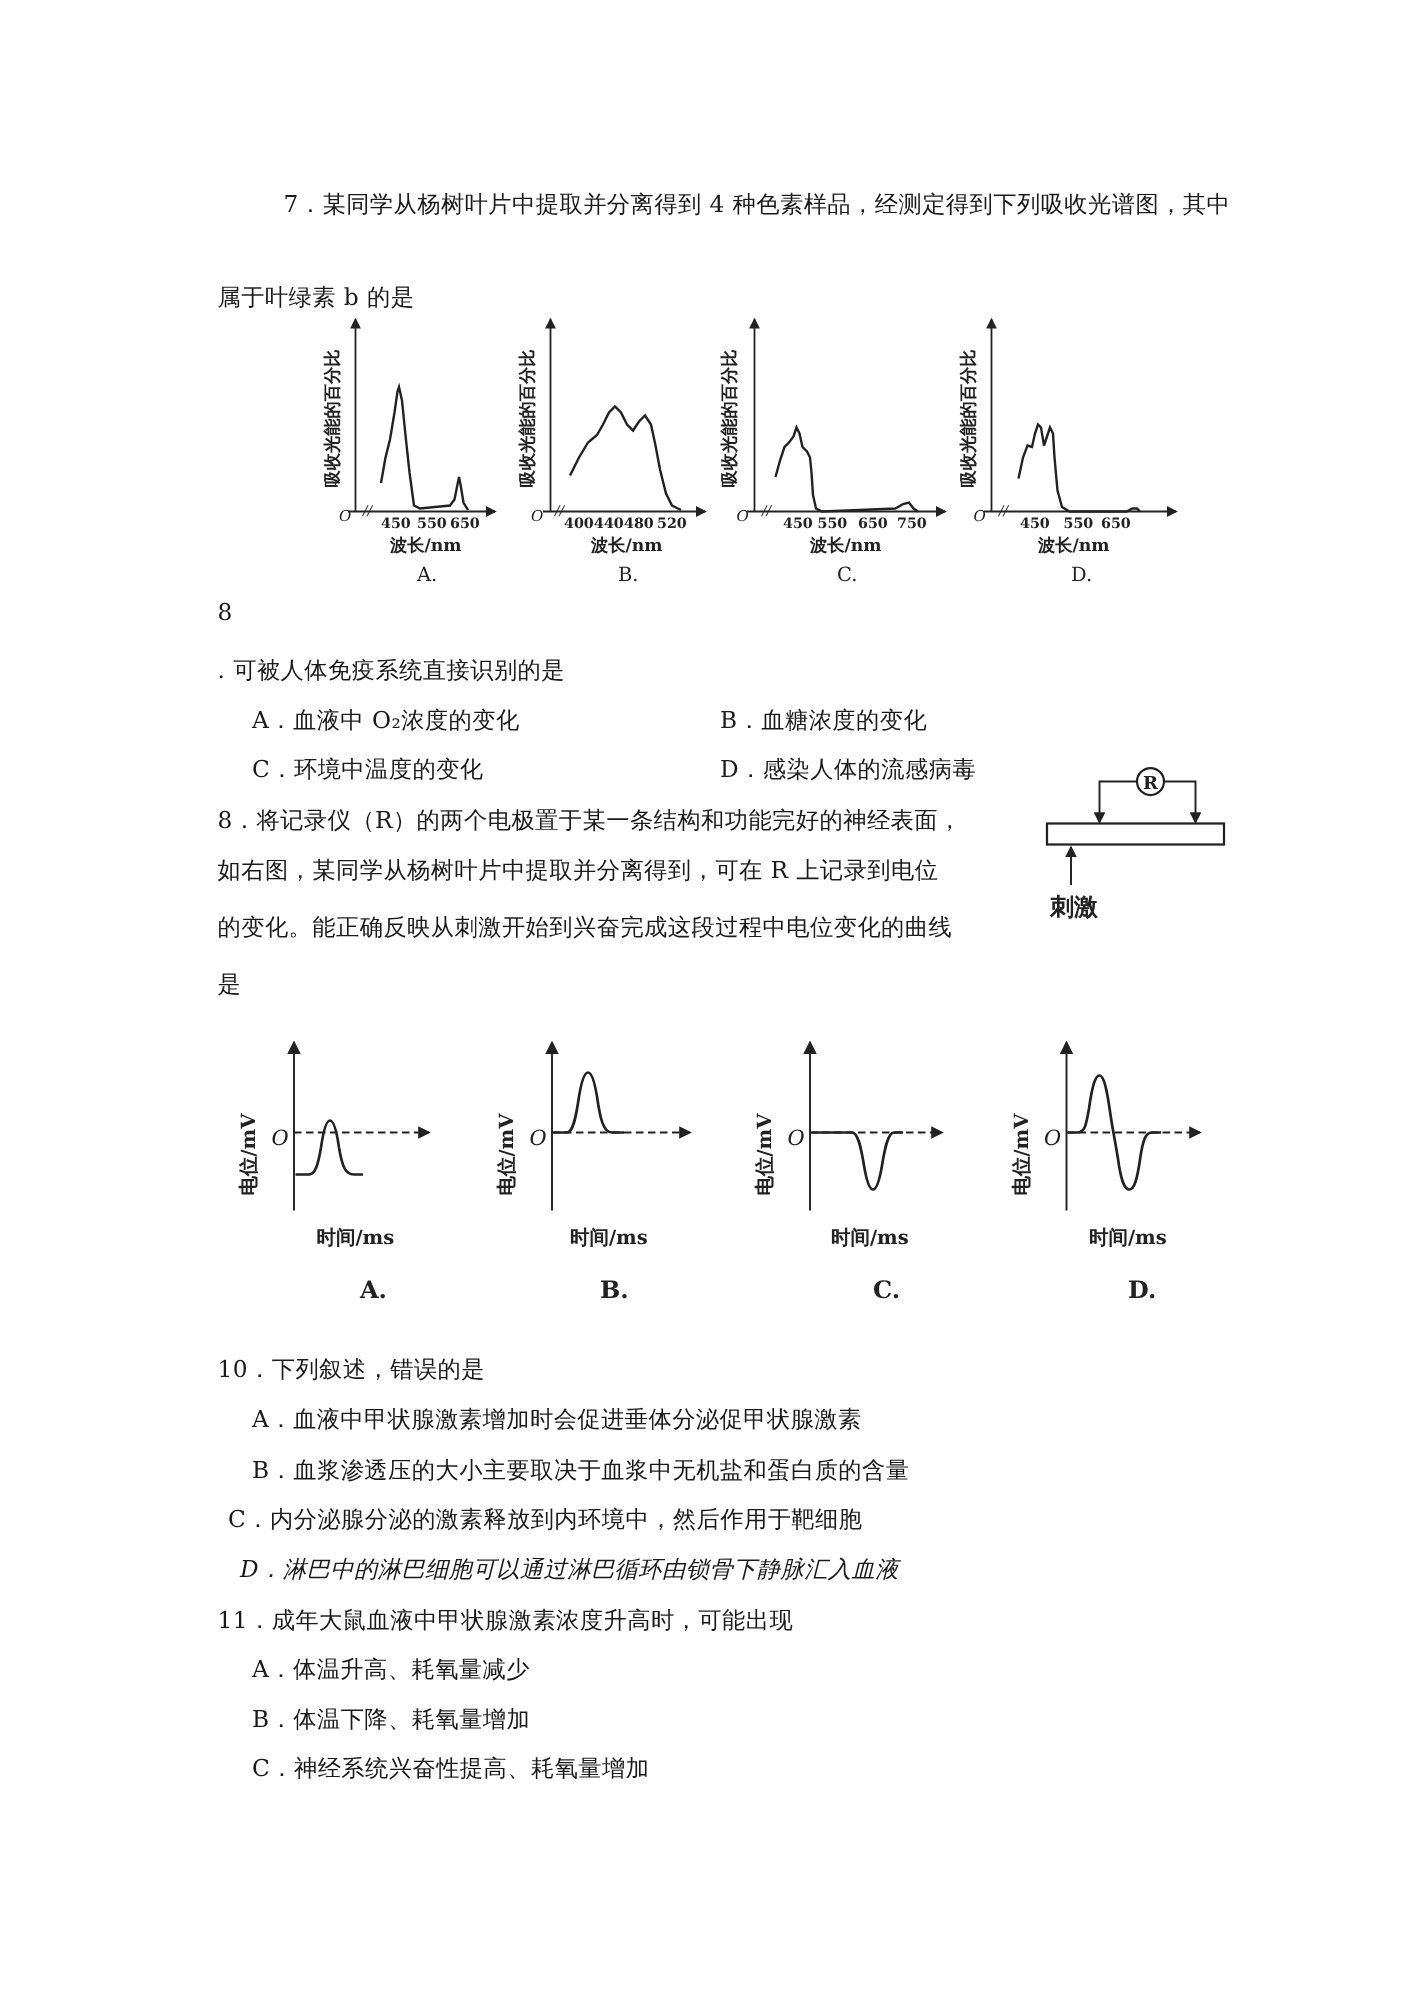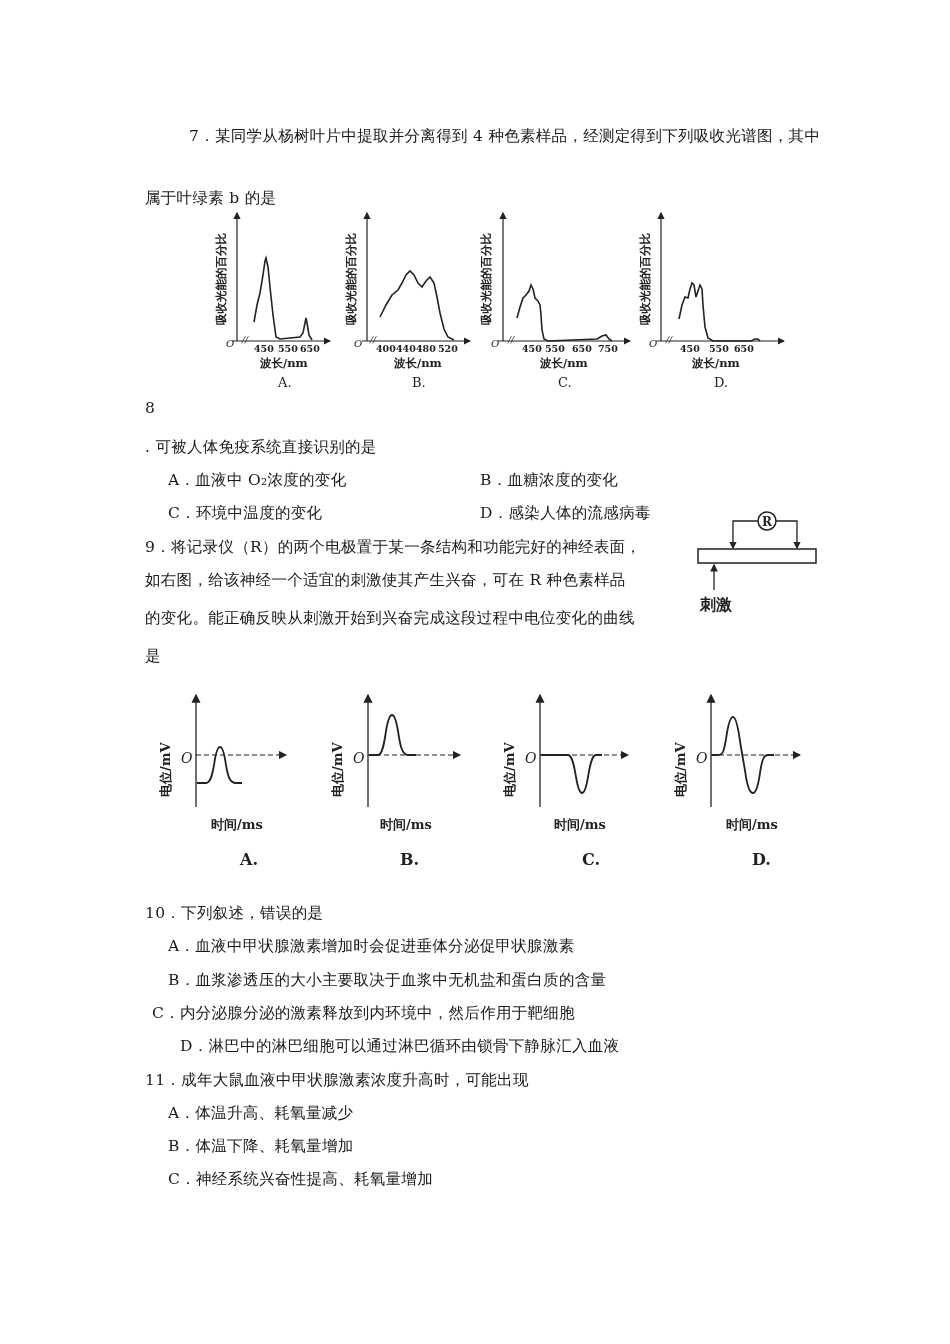--- a/index.html
+++ b/index.html
@@ -85,22 +85,22 @@
   <text class="cap" x="78" y="182">D.</text>
 </svg>
 
 <div class="line" style="left:145px; top:398px;">8</div>
 <div class="line" style="left:145px; top:437px;">. 可被人体免疫系统直接识别的是</div>
 <div class="line" style="left:168px; top:470px;">A．血液中 O₂浓度的变化</div>
 <div class="line" style="left:480px; top:470px;">B．血糖浓度的变化</div>
 <div class="line" style="left:168px; top:503px;">C．环境中温度的变化</div>
 <div class="line" style="left:480px; top:503px;">D．感染人体的流感病毒</div>
 
-<div class="line" style="left:145px; top:537px;">9．将记录仪（R）的两个电极置于某一条结构和功能完好的神经表面，</div>
-<div class="line" style="left:145px; top:570px;">如右图，给该神经一个适宜的刺激使其产生兴奋，可在 R 种色素样品</div>
+<div class="line" style="left:145px; top:537px;">8．将记录仪（R）的两个电极置于某一条结构和功能完好的神经表面，</div>
+<div class="line" style="left:145px; top:570px;">如右图，某同学从杨树叶片中提取并分离得到，可在 R 上记录到电位</div>
 <div class="line" style="left:145px; top:608px;">的变化。能正确反映从刺激开始到兴奋完成这段过程中电位变化的曲线</div>
 <div class="line" style="left:145px; top:646px;">是</div>
 
 <svg class="fig" style="left:690px; top:500px;" width="140" height="120">
   <defs>
       <marker id="arrd" markerWidth="6" markerHeight="6" refX="5" refY="3" orient="auto">
         <path d="M0,0 L6,3 L0,6 Z" fill="#222"></path>
       </marker>
     </defs>
   <rect x="8" y="49" width="118" height="14" fill="#fff" stroke="#222" stroke-width="1.5"></rect>
@@ -154,18 +154,18 @@
   <text x="36" y="78" font-size="14" font-style="italic">O</text>
   <path d="M52,70 L58,70 C63,70 64,66 66,54 C68,40 70,32 73,32 C76,32 78,42 80,56 C82,70 84,78 86,92 C88,104 90,108 93,108 C96,108 98,102 100,88 C102,74 104,70 108,70 L114,70" fill="none" stroke="#222" stroke-width="1.8"></path>
   <text class="pxlab" x="66" y="144">时间/ms</text>
   <text class="pcap" x="92" y="180">D.</text>
 </svg>
 
 <div class="line" style="left:145px; top:903px;">10．下列叙述，错误的是</div>
 <div class="line" style="left:168px; top:936px;text-align:center;">A．血液中甲状腺激素增加时会促进垂体分泌促甲状腺激素</div>
 <div class="line" style="left:168px; top:970px;text-align:center;">B．血浆渗透压的大小主要取决于血浆中无机盐和蛋白质的含量</div>
 <div class="line" style="left:152px; top:1003px;">C．内分泌腺分泌的激素释放到内环境中，然后作用于靶细胞</div>
-<div class="line" style="left:180px; top:1036px;">D．淋巴中的淋巴细胞可以通过淋巴循环由锁骨下静脉汇入血液</div>
+<div class="line" style="left:160px; top:1036px;font-style:italic;">D．淋巴中的淋巴细胞可以通过淋巴循环由锁骨下静脉汇入血液</div>
 
 <div class="line" style="left:145px; top:1070px;">11．成年大鼠血液中甲状腺激素浓度升高时，可能出现</div>
 <div class="line" style="left:168px; top:1103px;">A．体温升高、耗氧量减少</div>
 <div class="line" style="left:168px; top:1136px;">B．体温下降、耗氧量增加</div>
 <div class="line" style="left:168px; top:1169px;">C．神经系统兴奋性提高、耗氧量增加</div>
 
 </body></html>

